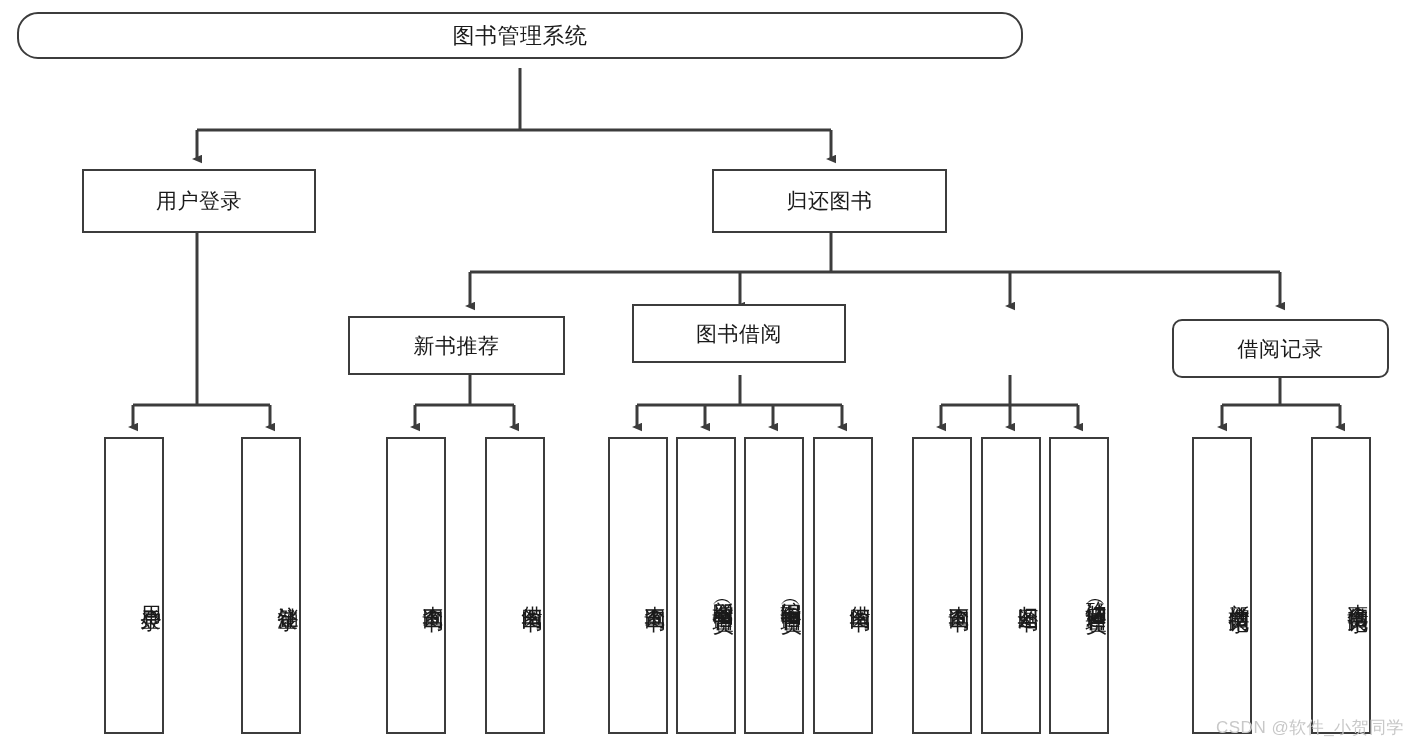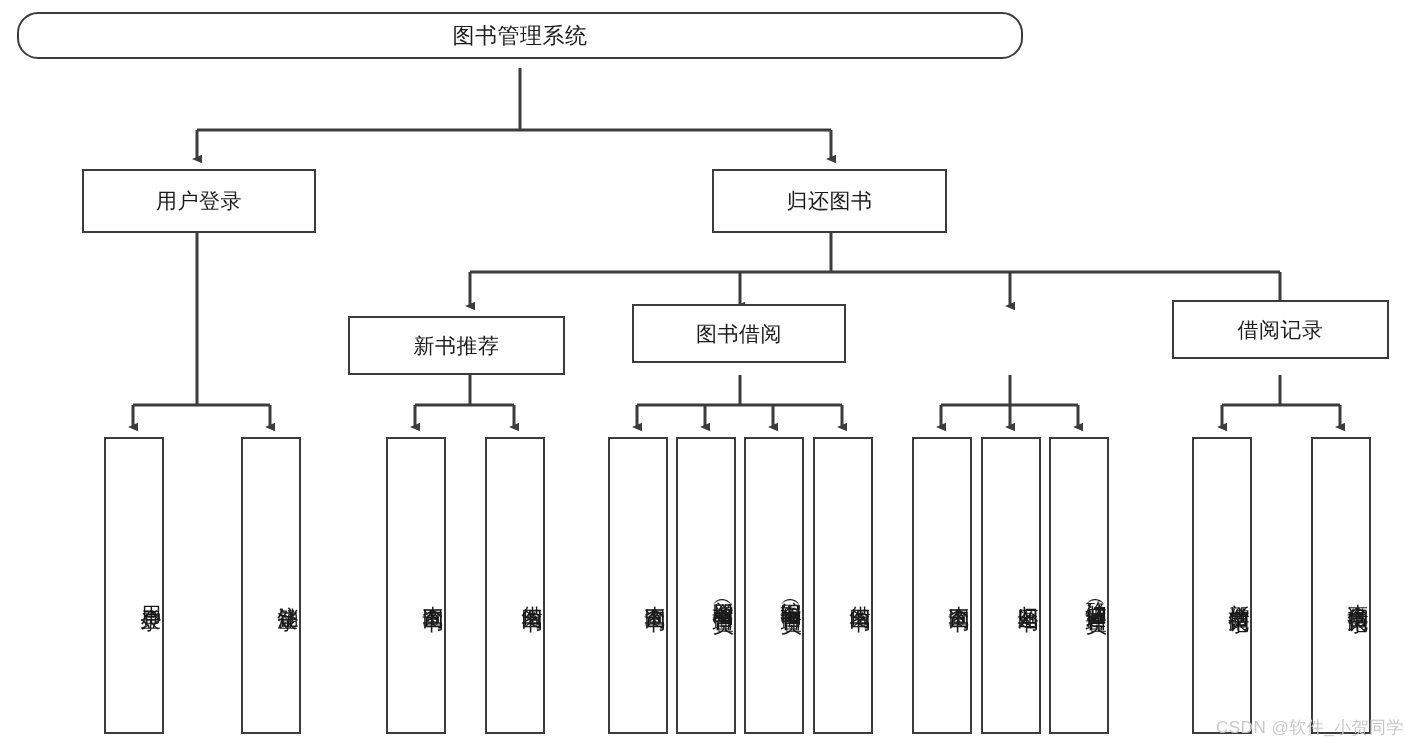--- a/index.html
+++ b/index.html
@@ -135,21 +135,21 @@
 
   <div class="node node-h" style="left:348px; top:316px; width:217px; height:59px;">
     <span>新书推荐</span>
   </div>
 
   <div class="node node-h" style="left:632px; top:304px; width:214px; height:59px;">
     <span>图书借阅</span>
   </div>
 
 
-  <div class="node node-h" style="left:1172px; top:300px; width:217px; height:59px;">
+  <div class="node node-h" style="left:1172px; top:319px; width:217px; height:59px;border-radius:10px;">
     <span>借阅记录</span>
   </div>
 
   <div class="node node-v" style="left:104px; top:437px; width:60px; height:297px;">
     <span class="vtext">用户登录</span>
   </div>
 
   <div class="node node-v" style="left:241px; top:437px; width:60px; height:297px;">
     <span class="vtext">注销登录</span>
   </div>

